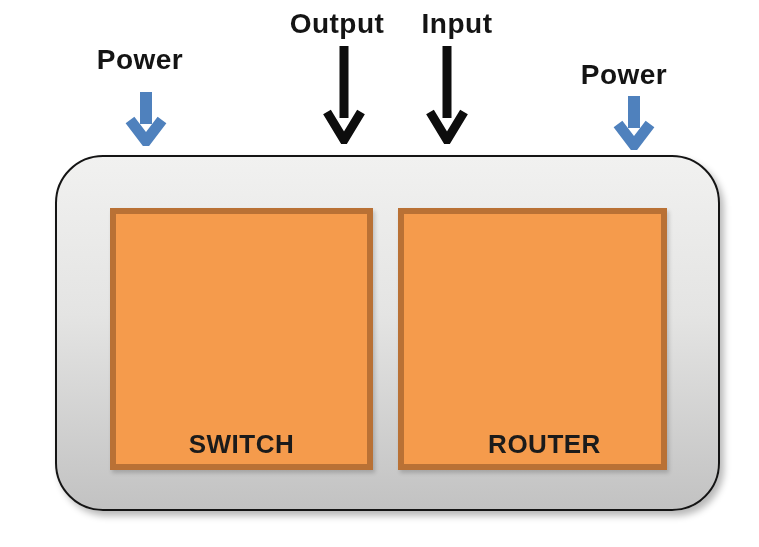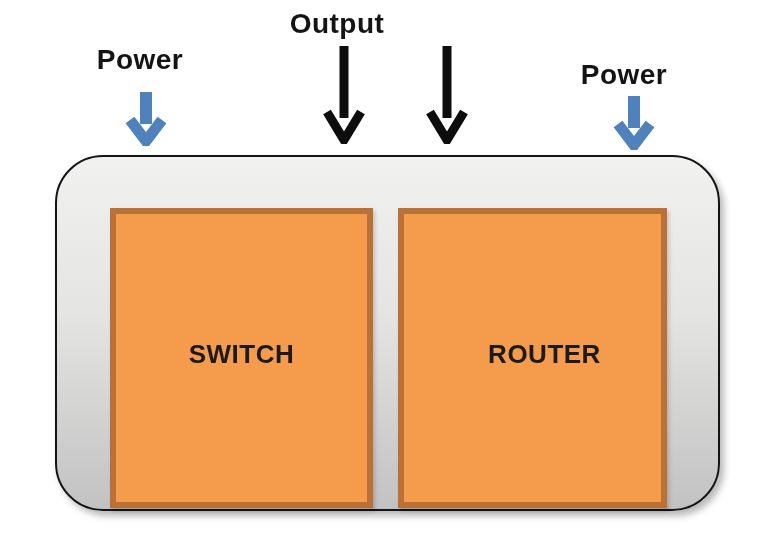--- a/index.html
+++ b/index.html
@@ -59,45 +59,46 @@
       #e4e4e3 45%,
       var(--chassis-bottom, #c2c2c2) 100%);
     box-shadow: 4px 5px 7px rgba(0,0,0,0.28);
   }
 
   
   .device {
     position: absolute;
     box-sizing: border-box;
     top: 208px;
-    height: 300px;
+    height: 262px;
     background: var(--device-fill, #f59b4c);
     border: 6px solid var(--device-border, #b97135);
     box-shadow: 2px 3px 4px rgba(0,0,0,0.18);
     display: flex;
-    align-items: center;
+    align-items: flex-end;
     justify-content: center;
   }
   .device-switch { left: 110px; width: 263px; }
   .device-router { left: 398px; width: 269px; padding-left: 24px; }
   .device-label {
     font-weight: bold;
     font-size: 26px;
     letter-spacing: 0.5px;
     color: #1b1b1b;
     transform: translateY(-4px);
   }
 </style>
 </head>
 <body>
 
 <div class="stage">
 
   <div class="port-label lbl-power-left">Power</div>
   <div class="port-label lbl-output">Output</div>
+  <div class="port-label lbl-input">Input</div>
   <div class="port-label lbl-power-right">Power</div>
 
   <svg class="arrow arrow-blue arr-power-left" width="44" height="56" viewBox="0 0 44 56" aria-hidden="true">
     <path d="M22 2 L22 34" stroke="currentColor" stroke-width="12" fill="none"></path>
     <path d="M6 30 L22 51 L38 30" stroke="currentColor" stroke-width="11" fill="none" stroke-linejoin="miter"></path>
   </svg>
 
   <svg class="arrow arrow-black arr-output" width="44" height="100" viewBox="0 0 44 100" aria-hidden="true">
     <path d="M22 2 L22 74" stroke="currentColor" stroke-width="9" fill="none"></path>
     <path d="M5 68 L22 96 L39 68" stroke="currentColor" stroke-width="9" fill="none" stroke-linejoin="miter"></path>

